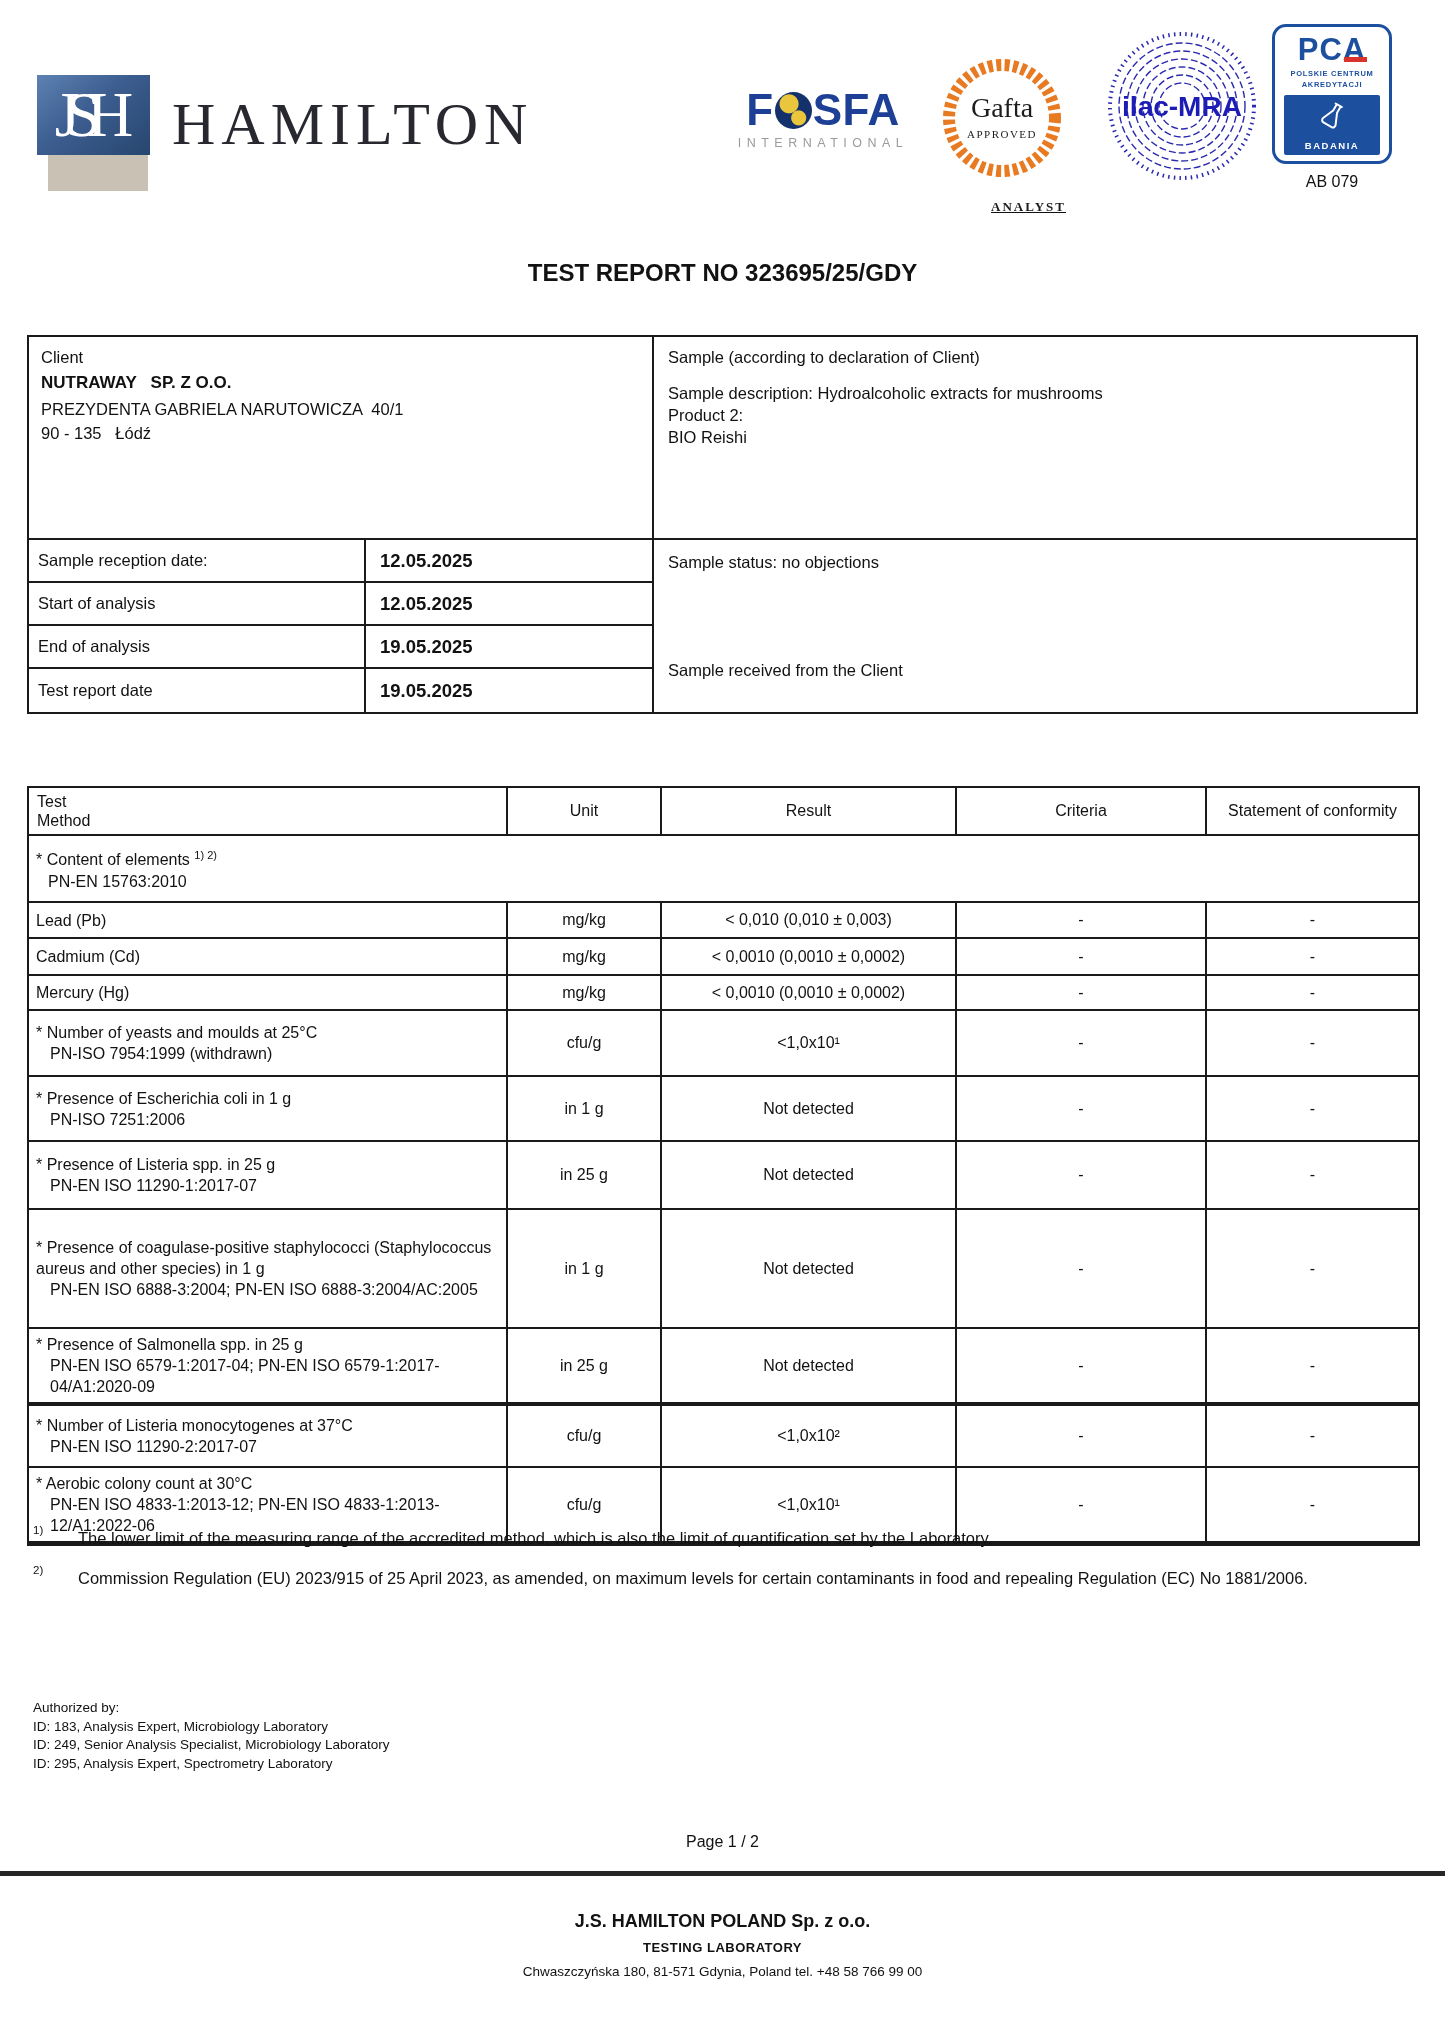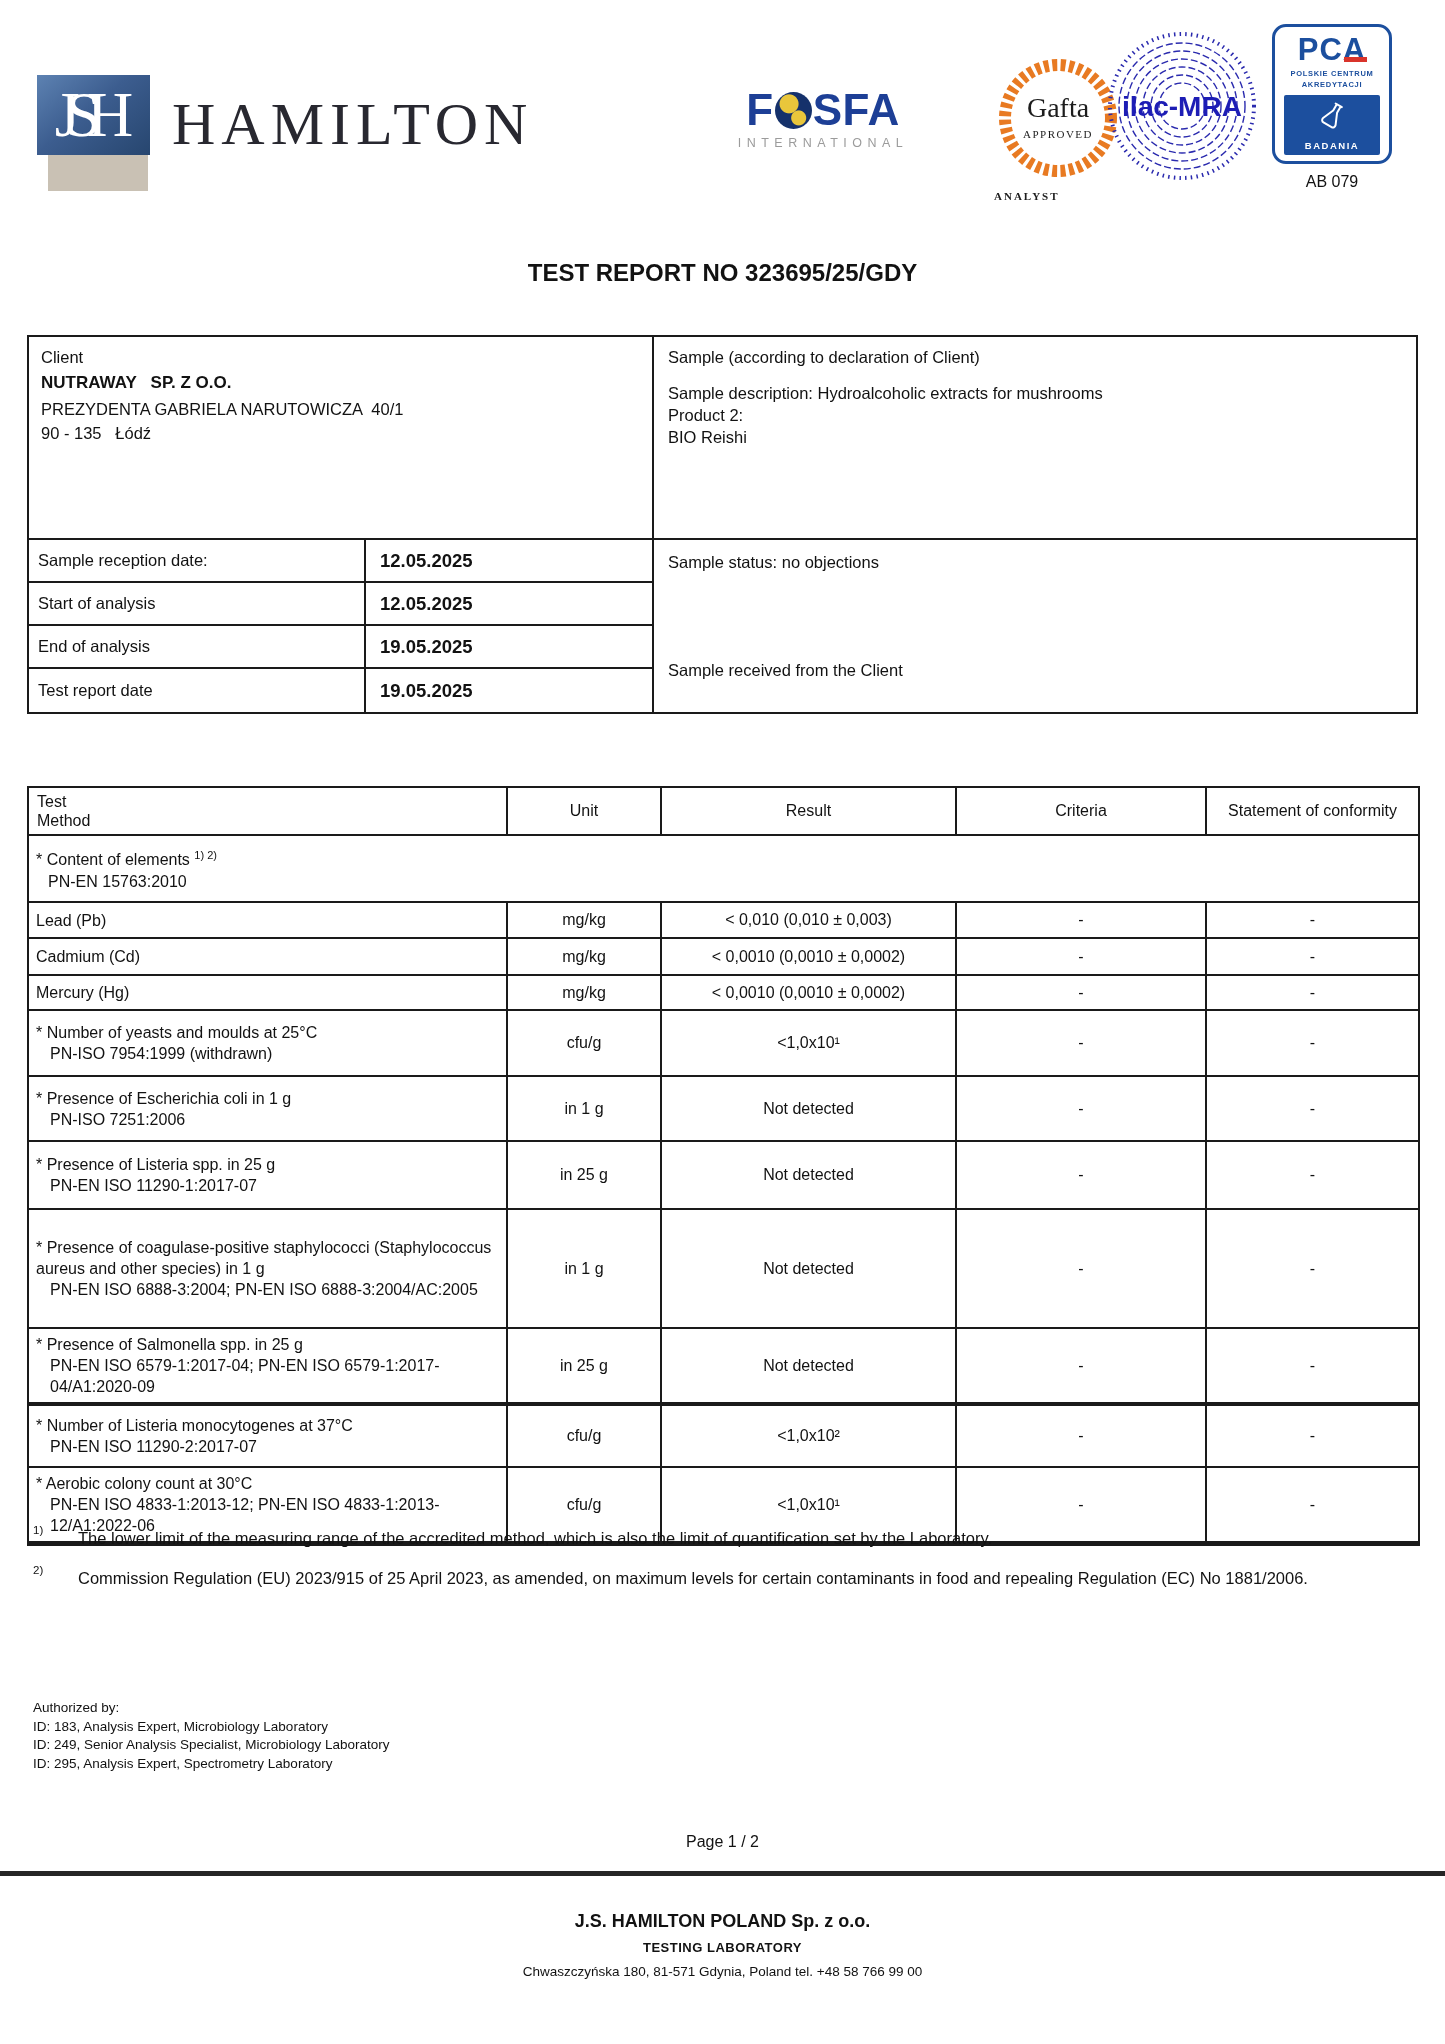--- a/index.html
+++ b/index.html
@@ -17,23 +17,23 @@
             font-size:60px;color:#282830;letter-spacing:6px;line-height:1;}
 
   .fosfa{position:absolute;left:733px;top:88px;width:180px;text-align:center;}
   .fosfa-word{display:flex;align-items:center;justify-content:center;color:#1d3f96;
               font-weight:bold;font-size:44px;line-height:1;letter-spacing:0.5px;}
   .globe{width:37px;height:37px;border-radius:50%;margin:0 1px;
          background:radial-gradient(circle at 38% 32%,#e9c63b 0 9px,rgba(0,0,0,0) 10px),
                     radial-gradient(circle at 64% 70%,#e9c63b 0 7px,rgba(0,0,0,0) 8px),#15316b;}
   .fosfa-sub{margin-top:4px;font-size:12.5px;letter-spacing:5.5px;color:#9b9b9b;}
 
-  .gafta{position:absolute;left:994px;top:54px;width:128px;text-align:left;}
-  .gafta-analyst{margin-top:4px;font-family:"Liberation Serif","DejaVu Serif",serif;
-                 font-weight:bold;font-size:11px;letter-spacing:2px;color:#1d1d1d;}
+  .gafta{position:absolute;left:938px;top:54px;width:128px;text-align:right;text-decoration:underline;}
+  .gafta-analyst{margin-top:13px;font-family:"Liberation Serif","DejaVu Serif",serif;
+                 font-weight:bold;font-size:13px;letter-spacing:2px;color:#1d1d1d;}
 
   .ilac{position:absolute;left:1106px;top:30px;}
 
   .pca{position:absolute;left:1272px;top:24px;width:120px;}
   .pca-badge{border:3px solid #1c4f9e;border-radius:14px;background:#fff;height:140px;
              box-sizing:border-box;display:flex;flex-direction:column;align-items:center;padding:7px 6px 6px;}
   .pca-word{position:relative;font-weight:bold;font-size:31px;line-height:1;color:#1c4f9e;letter-spacing:1px;}
   .pca-word::after{content:"";position:absolute;right:-1px;bottom:3px;width:23px;height:5px;background:#d9342b;}
   .pca-sub{font-size:7.5px;font-weight:bold;color:#1c4f9e;letter-spacing:0.7px;line-height:1.5;margin-top:3px;text-align:center;}
   .pca-box{margin-top:4px;background:#1c4f9e;width:96px;flex:1;display:flex;flex-direction:column;

